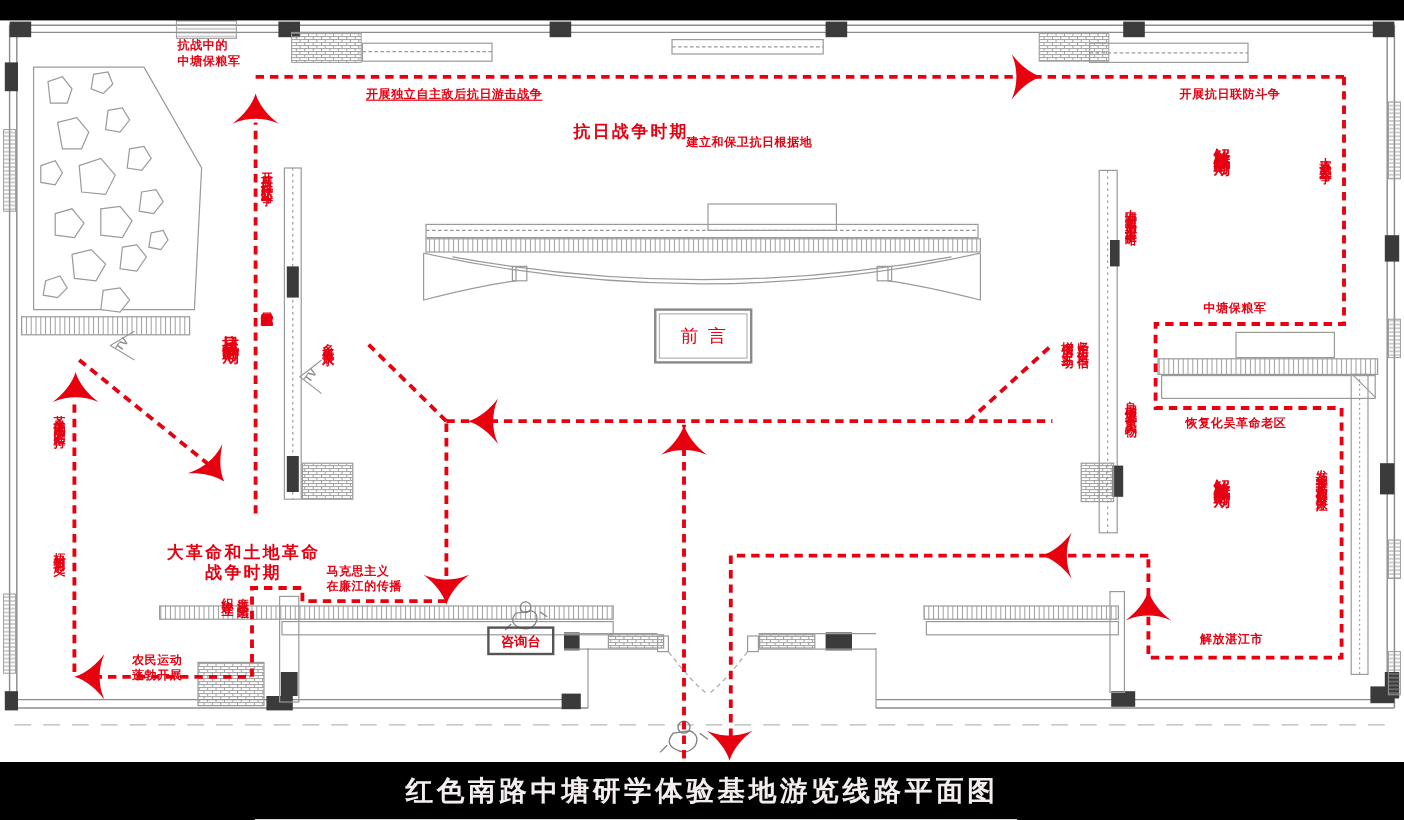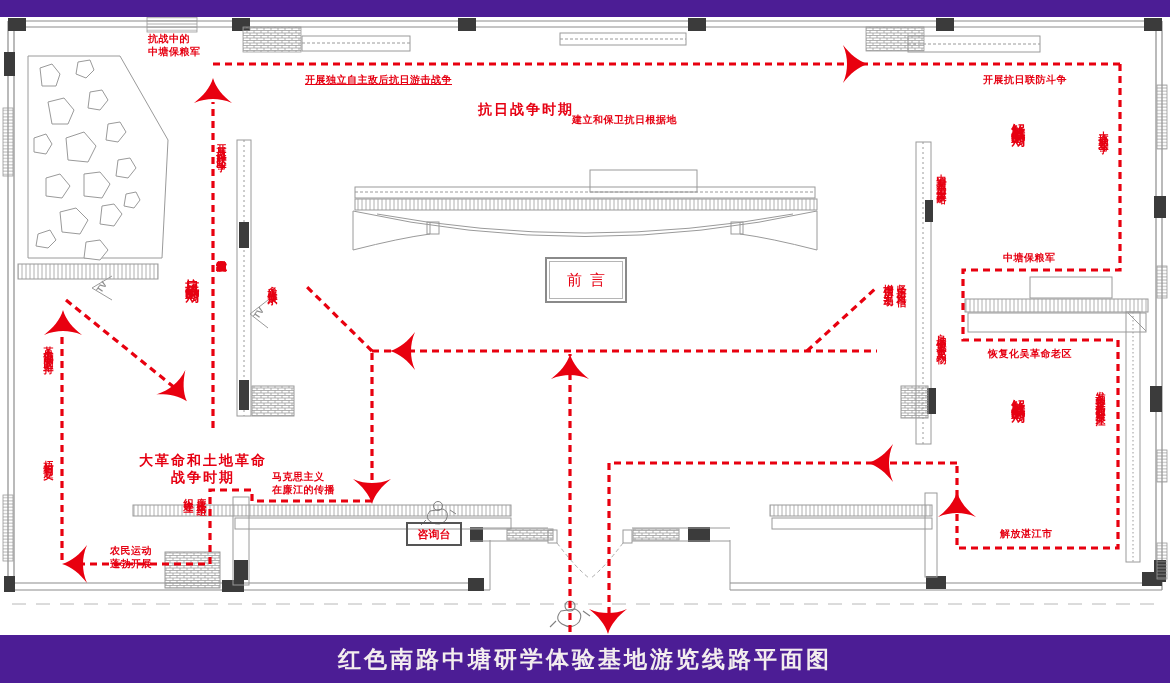--- a/index.html
+++ b/index.html
@@ -1,18 +1,18 @@
 <!DOCTYPE html>
 <html><head>
 <meta charset="utf-8">
 <style>
   html,body{margin:0;padding:0;background:#fff;}
   #canvas{position:relative;width:1170px;height:683px;background:#ffffff;overflow:hidden;
           font-family:"Liberation Sans","DejaVu Sans",sans-serif;}
-  .bar{position:absolute;left:0;width:1170px;background:#4c1d95;}
+  .bar{position:absolute;left:0;width:1170px;background:#000000;}
   #topbar{top:0;height:17px;}
   #titlebar{top:635px;height:48px;color:#f3edee;display:flex;align-items:center;justify-content:center;
             font-size:23px;font-weight:bold;letter-spacing:3px;}
   svg.layer{position:absolute;left:0;top:0;}
   .lbl{position:absolute;color:#e60012;font-weight:bold;font-size:10px;line-height:1.25;
        white-space:pre-line;letter-spacing:.5px;}
   .v{writing-mode:vertical-rl;text-orientation:upright;letter-spacing:2.5px;line-height:1.3;}
   .tight{letter-spacing:0;}
   .period{font-size:14px;letter-spacing:2px;line-height:1.2;}
   .ctr{text-align:center;}

